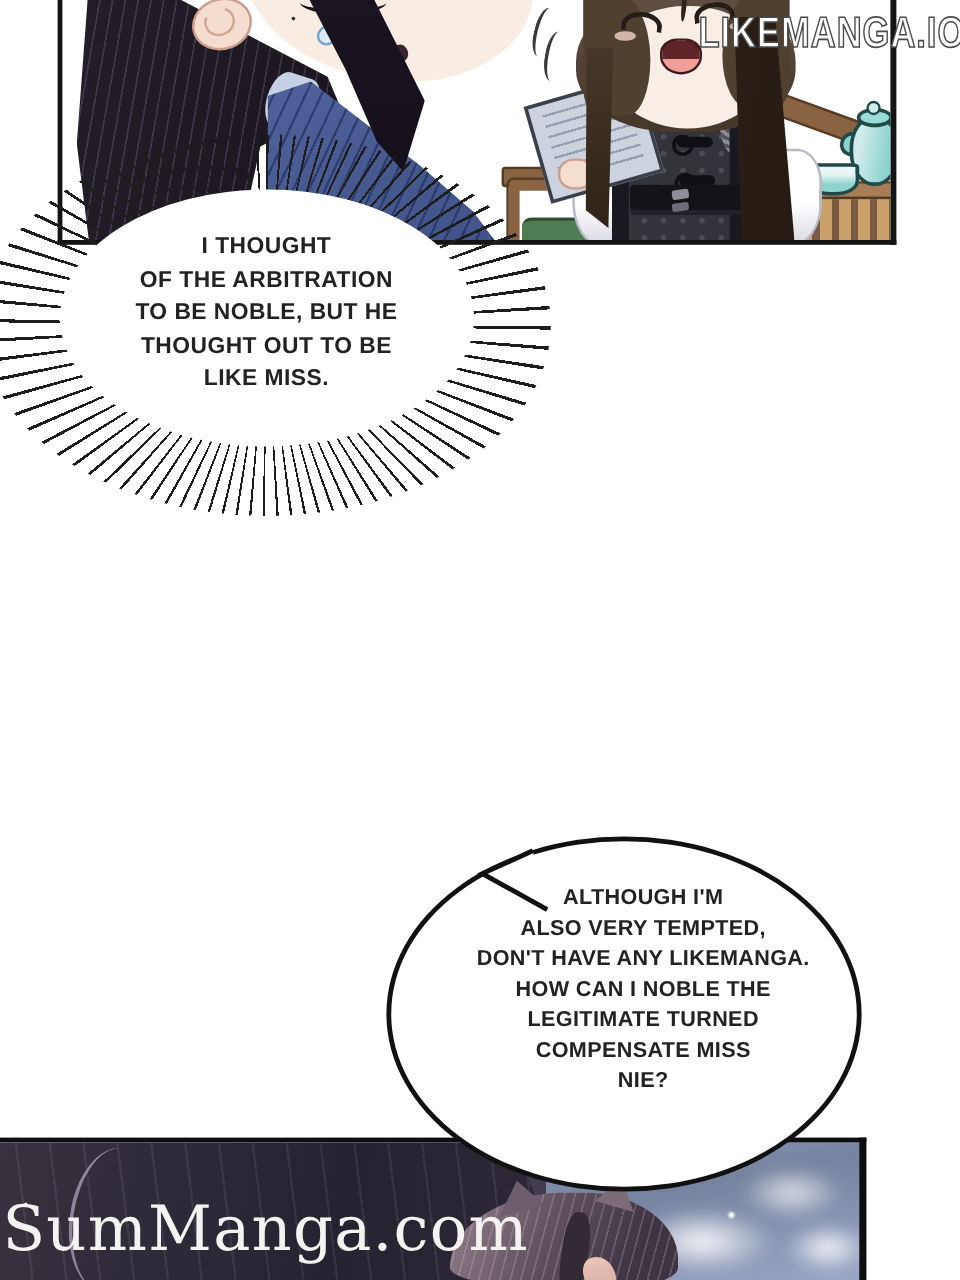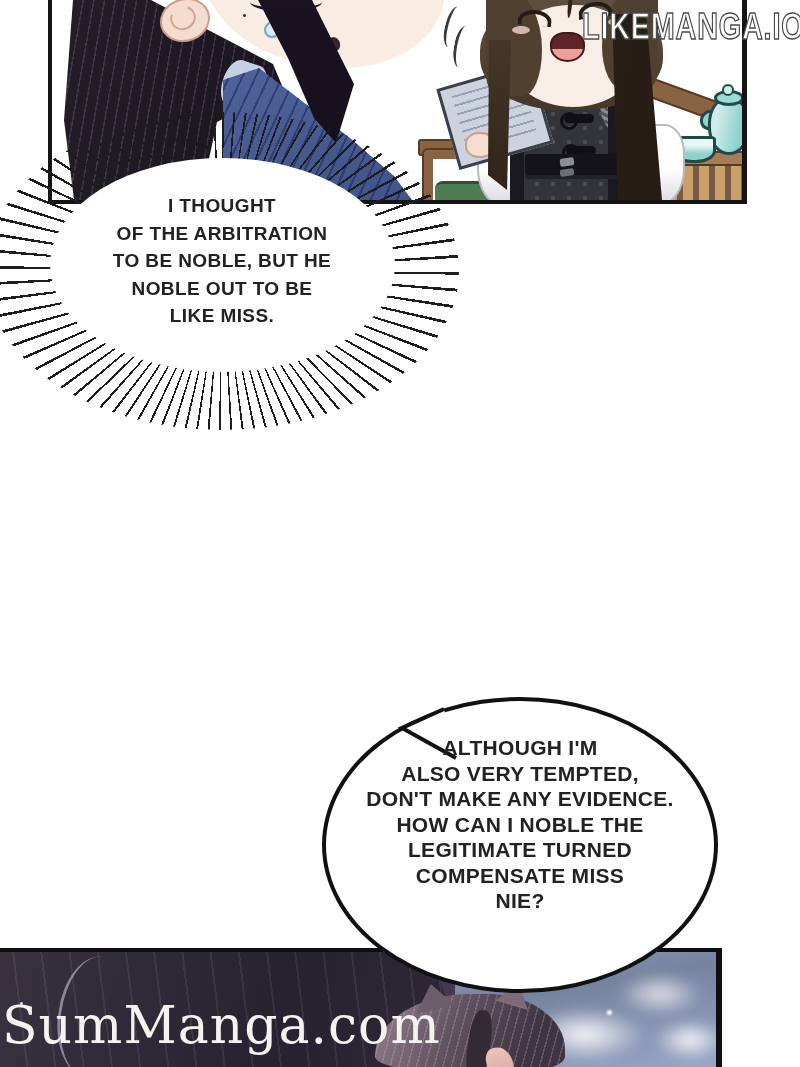--- a/index.html
+++ b/index.html
@@ -113,21 +113,21 @@
     background:repeating-conic-gradient(#1d1d1d 0deg .7deg,transparent .7deg 4.1deg);}
   .burst-core{left:50px;top:158px;width:345px;height:214px;border-radius:50%;background:#fff;z-index:11;}
   .bubble-text{z-index:12;text-align:center;color:#222;font-weight:bold;}
   .bt1{left:52px;top:168px;width:340px;font-size:19px;line-height:27.5px;letter-spacing:.4px;margin-top:24px;}
   .bt1 span,.bt2 span{display:block;}
 
   
   .oval{left:322px;top:697px;width:396px;height:296px;background:#fff;border:4px solid #111;
     border-radius:50%;box-sizing:border-box;z-index:21;}
   .tail-svg{left:360px;top:688px;z-index:22;}
-  .bt2{left:340px;top:735px;width:360px;font-size:21px;line-height:25.5px;letter-spacing:.3px;z-index:23;}
+  .bt2{left:356px;top:735px;width:360px;font-size:18px;line-height:25.5px;letter-spacing:.3px;z-index:23;}
 
   
   .panel-bot{position:absolute;left:0;top:948px;width:722px;height:119px;box-sizing:border-box;
     border-top:4px solid #0d0d12;border-right:6px solid #0d0d12;overflow:hidden;z-index:5;
     background:linear-gradient(105deg,#565064 0%,#474153 40%,#403a4c 70%,#4a4560 100%);}
   .pb{position:absolute;}
   .pb-sky{left:455px;top:0;width:261px;height:115px;
     background:linear-gradient(170deg,#8b97ba 0%,#76839f 35%,#98a5c6 100%);}
   .pb-cloud{border-radius:50%;filter:blur(6px);background:radial-gradient(closest-side,rgba(255,255,255,.95),rgba(255,255,255,0) 72%);}
   .pb-dark{left:0;top:0;width:470px;height:115px;
@@ -229,21 +229,21 @@
       <div class="fill ch-lock-r"></div>
     </div>
   </div>
 
   <div class="abs burst-ring"></div>
   <div class="abs burst-core"></div>
   <div class="abs bubble-text bt1">
     <span>I THOUGHT</span>
     <span>OF THE ARBITRATION</span>
     <span>TO BE NOBLE, BUT HE</span>
-    <span>NOBLE OUT TO BE</span>
+    <span>THOUGHT OUT TO BE</span>
     <span>LIKE MISS.</span>
   </div>
 
   <div class="panel-bot">
     <div class="pb pb-sky"></div>
     <div class="pb pb-cloud" style="left:500px;top:45px;width:170px;height:75px;"></div>
     <div class="pb pb-cloud" style="left:600px;top:12px;width:120px;height:60px;opacity:.8;"></div>
     <div class="pb pb-cloud" style="left:640px;top:60px;width:100px;height:56px;"></div>
     <div class="pb pb-dark"></div>
     <div class="pb pb-streaks"></div>
@@ -260,21 +260,21 @@
   </div>
   <div class="abs wm-sum">SumManga.com</div>
 
   <div class="abs oval"></div>
   <svg class="abs tail-svg" width="110" height="80" viewBox="0 0 110 80">
     <path d="M 96 70 L 42 40 L 84 21" fill="#ffffff" stroke="#111111" stroke-width="4" stroke-linejoin="miter"></path>
   </svg>
   <div class="abs bubble-text bt2">
     <span>ALTHOUGH I'M</span>
     <span>ALSO VERY TEMPTED,</span>
-    <span>DON'T MAKE ANY EVIDENCE.</span>
+    <span>DON'T HAVE ANY LIKEMANGA.</span>
     <span>HOW CAN I NOBLE THE</span>
     <span>LEGITIMATE TURNED</span>
     <span>COMPENSATE MISS</span>
     <span>NIE?</span>
   </div>
 
   <div class="abs wm-like">LIKEMANGA.IO</div>
 
 </div>
 

